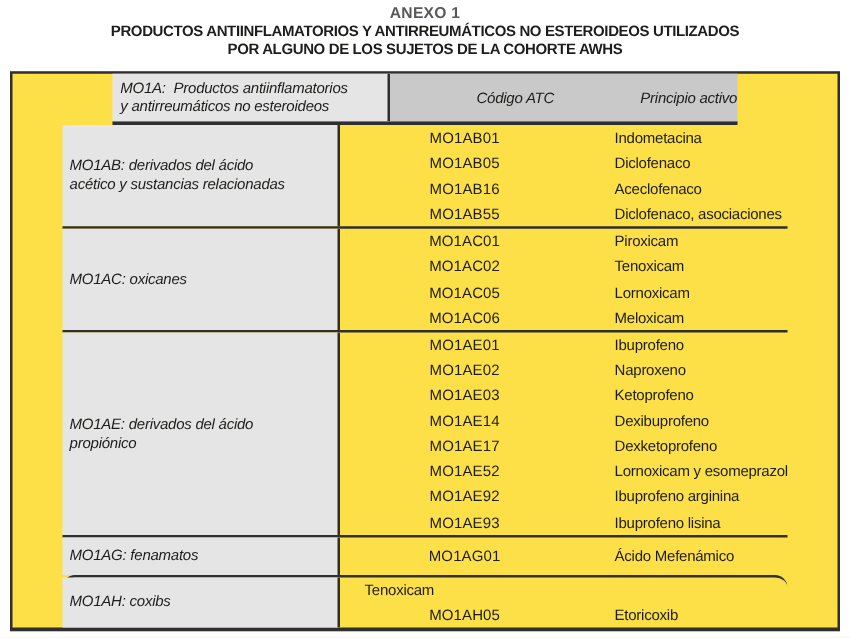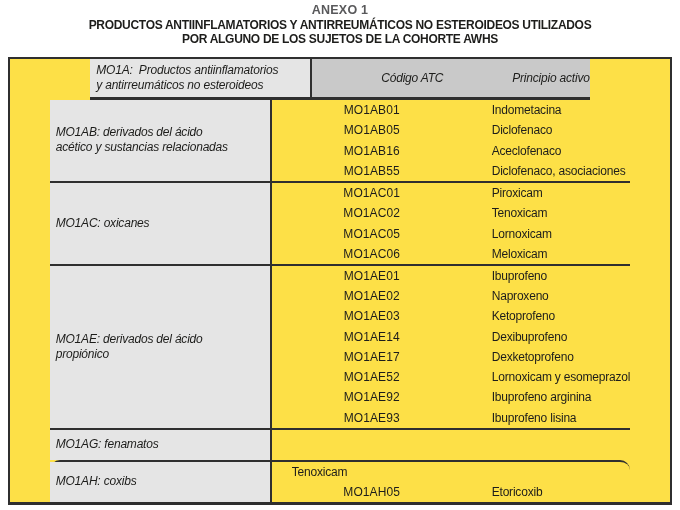--- a/index.html
+++ b/index.html
@@ -220,20 +220,26 @@
               <span class="active-principle">Ibuprofeno arginina</span>
             </div>
             <div class="drow">
               <span class="atc-code">MO1AE93</span>
               <span class="active-principle">Ibuprofeno lisina</span>
             </div>
           </div>
         </div>
         <div class="group" style="flex: 31 1 0px;">
           <div class="cat-cell">MO1AG: fenamatos</div>
+          <div class="rows">
+            <div class="drow">
+              <span class="atc-code">MO1AG01</span>
+              <span class="active-principle">Ácido Mefenámico</span>
+            </div>
+          </div>
         </div>
         <div class="group" style="flex: 42 1 0px; border-radius: 10px;">
           <div class="cat-cell">MO1AH: coxibs</div>
           <div class="rows">
             <div class="drow">
               <span class="active-principle">Tenoxicam</span>
             </div>
             <div class="drow">
               <span class="atc-code">MO1AH05</span>
               <span class="active-principle">Etoricoxib</span>

